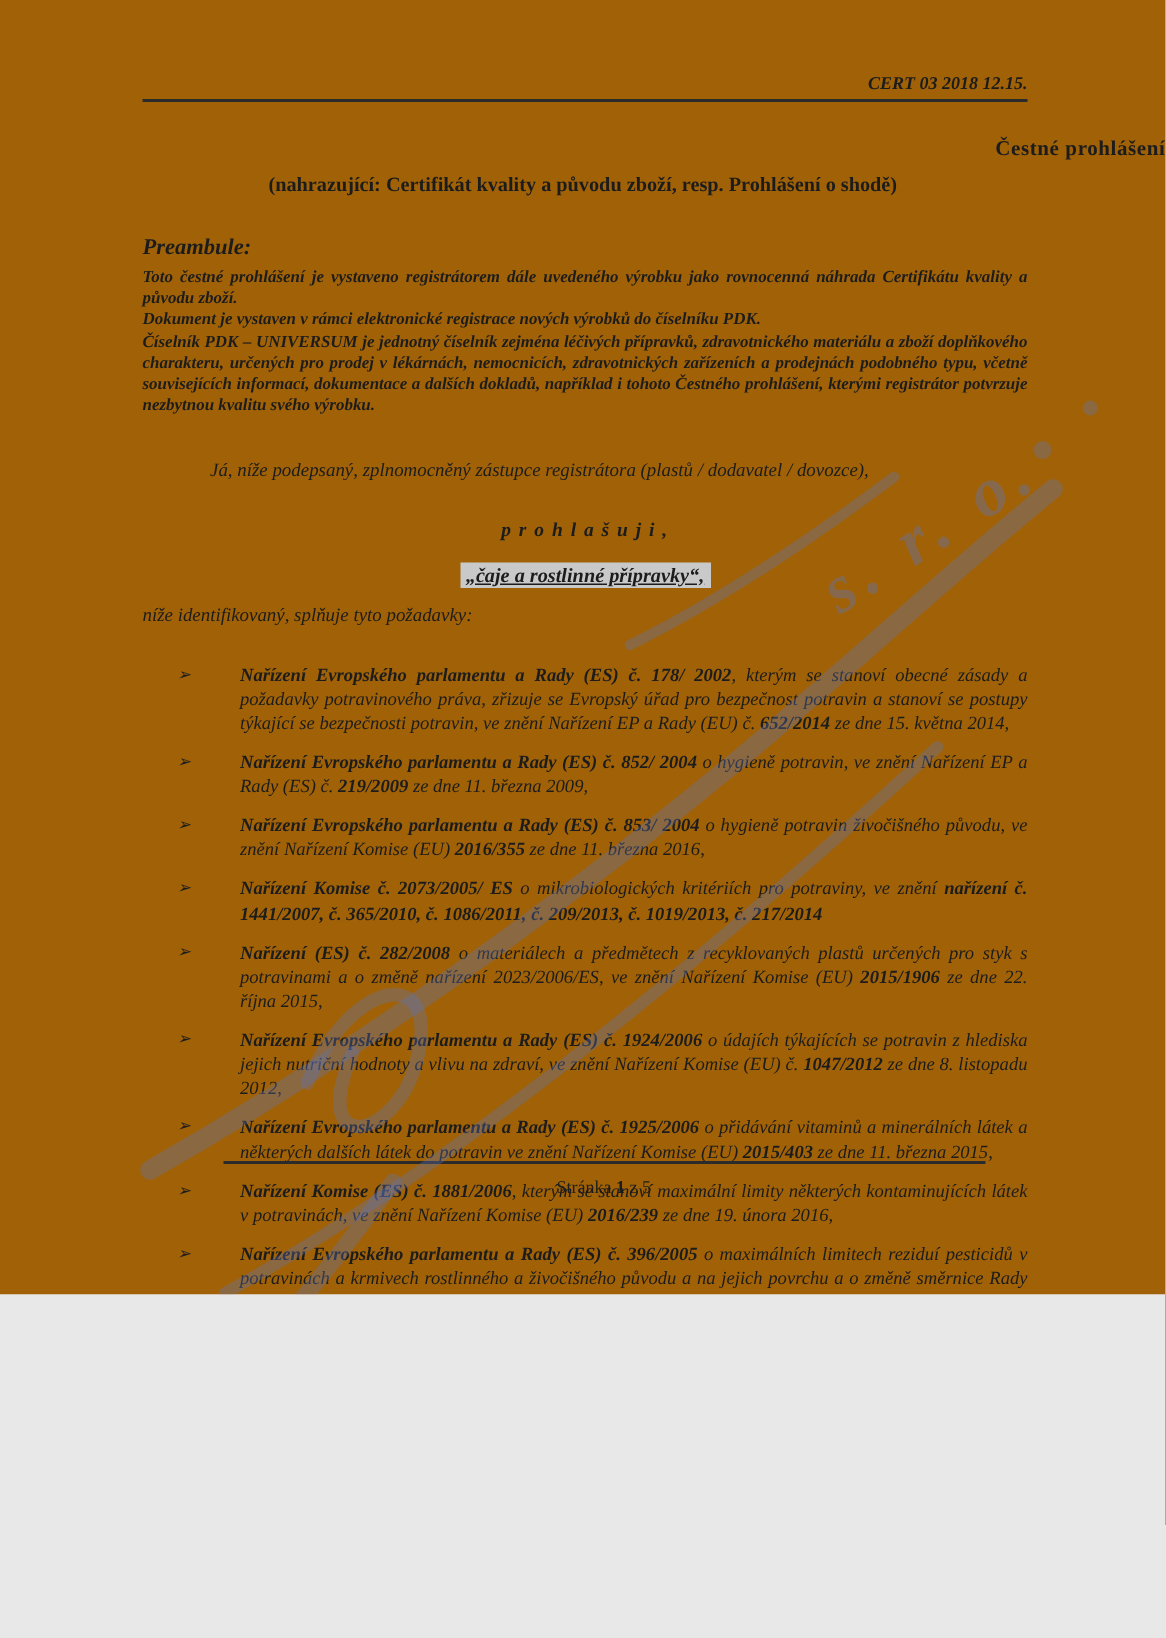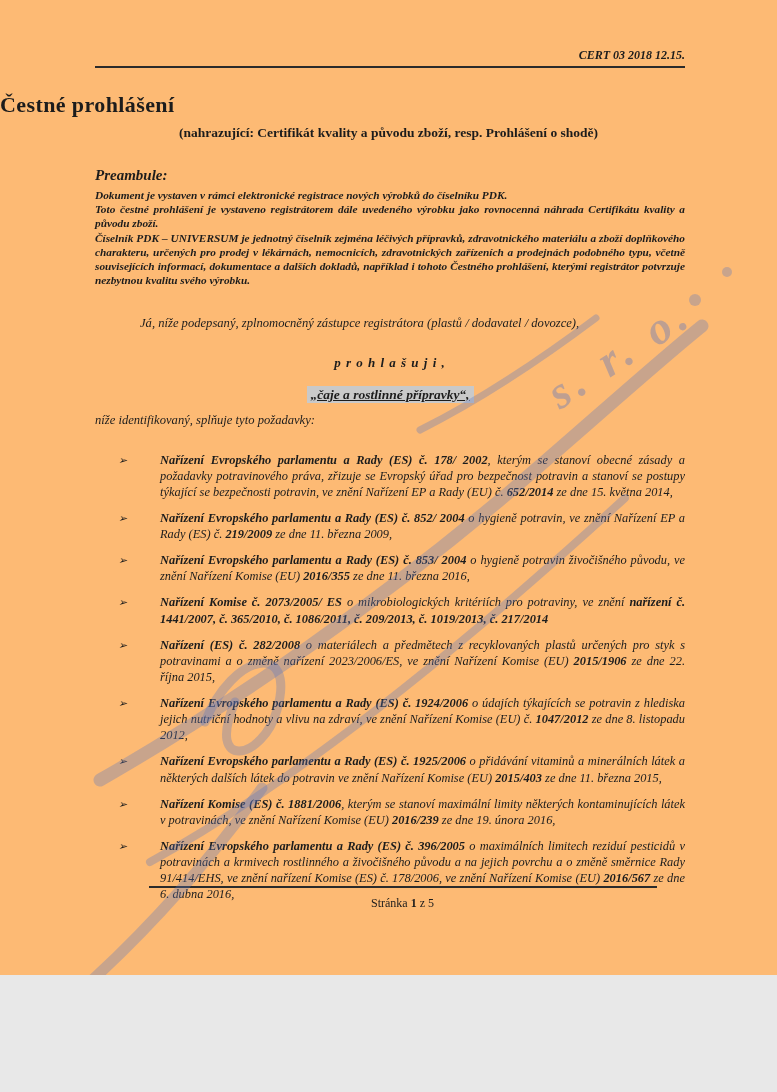--- a/index.html
+++ b/index.html
@@ -1,35 +1,35 @@
 <!DOCTYPE html>
 <html><head>
 <meta charset="utf-8">
 <style>
   html,body { margin:0; padding:0; background:#e8e8e8; }
   .page {
     position:relative;
-    width:777px; height:975px;
+    width:777px; height:863px;
     margin:0 auto;
-    background:#fdba74;
+    background:#a16207;
     font-family:"Liberation Serif","DejaVu Serif",serif;
     color:#1c1c1c;
     overflow:hidden;
     --wm-color:#5b76c0;
   }
   .header-row { padding:48px 92px 0 95px; }
   .header-inner {
     border-bottom:2px solid #2b2b2b;
     text-align:right;
     font-style:italic;
     font-weight:bold;
     font-size:12px;
     padding-bottom:3px;
   }
-  .title { text-align:left; font-weight:bold; font-size:22px; margin-top:24px; letter-spacing:.4px; }
+  .title { text-align:right; font-weight:bold; font-size:14px; margin-top:24px; letter-spacing:.4px; }
   .subtitle { text-align:center; font-weight:bold; font-size:13.5px; margin-top:7px; }
   .content { padding:0 92px 0 95px;font-style:italic; }
   .preamble-heading { font-weight:bold; font-size:15px; margin-top:26px; }
   .preamble { margin-top:4px; }
   .preamble p {
     font-weight:bold;
     font-size:11.3px;
     line-height:1.26;
     margin:0;
     text-align:justify;
@@ -80,22 +80,22 @@
     <div class="header-inner">CERT 03 2018 12.15.</div>
   </div>
 
   <div class="title">Čestné prohlášení</div>
   <div class="subtitle">(nahrazující: Certifikát kvality a původu zboží, resp. Prohlášení o shodě)</div>
 
   <div class="content">
 
     <div class="preamble-heading">Preambule:</div>
     <div class="preamble">
+        <p>Toto čestné prohlášení je vystaveno registrátorem dále uvedeného výrobku jako rovnocenná náhrada Certifikátu kvality a původu zboží.</p>
         <p>Dokument je vystaven v rámci elektronické registrace nových výrobků do číselníku PDK.</p>
-        <p>Toto čestné prohlášení je vystaveno registrátorem dále uvedeného výrobku jako rovnocenná náhrada Certifikátu kvality a původu zboží.</p>
         <p>Číselník PDK – UNIVERSUM je jednotný číselník zejména léčivých přípravků, zdravotnického materiálu a zboží doplňkového charakteru, určených pro prodej v lékárnách, nemocnicích, zdravotnických zařízeních a prodejnách podobného typu, včetně souvisejících informací, dokumentace a dalších dokladů, například i tohoto Čestného prohlášení, kterými registrátor potvrzuje nezbytnou kvalitu svého výrobku.</p>
       </div>
 
     <div class="decl-intro">Já, níže podepsaný, zplnomocněný zástupce registrátora (plastů / dodavatel / dovozce),</div>
     <div class="decl-verb">p r o h l a š u j i ,</div>
     <div class="product-type-row">
       <span class="product-type">„čaje a rostlinné přípravky“,</span>
     </div>
     <div class="req-intro">níže identifikovaný, splňuje tyto požadavky:</div>
 

